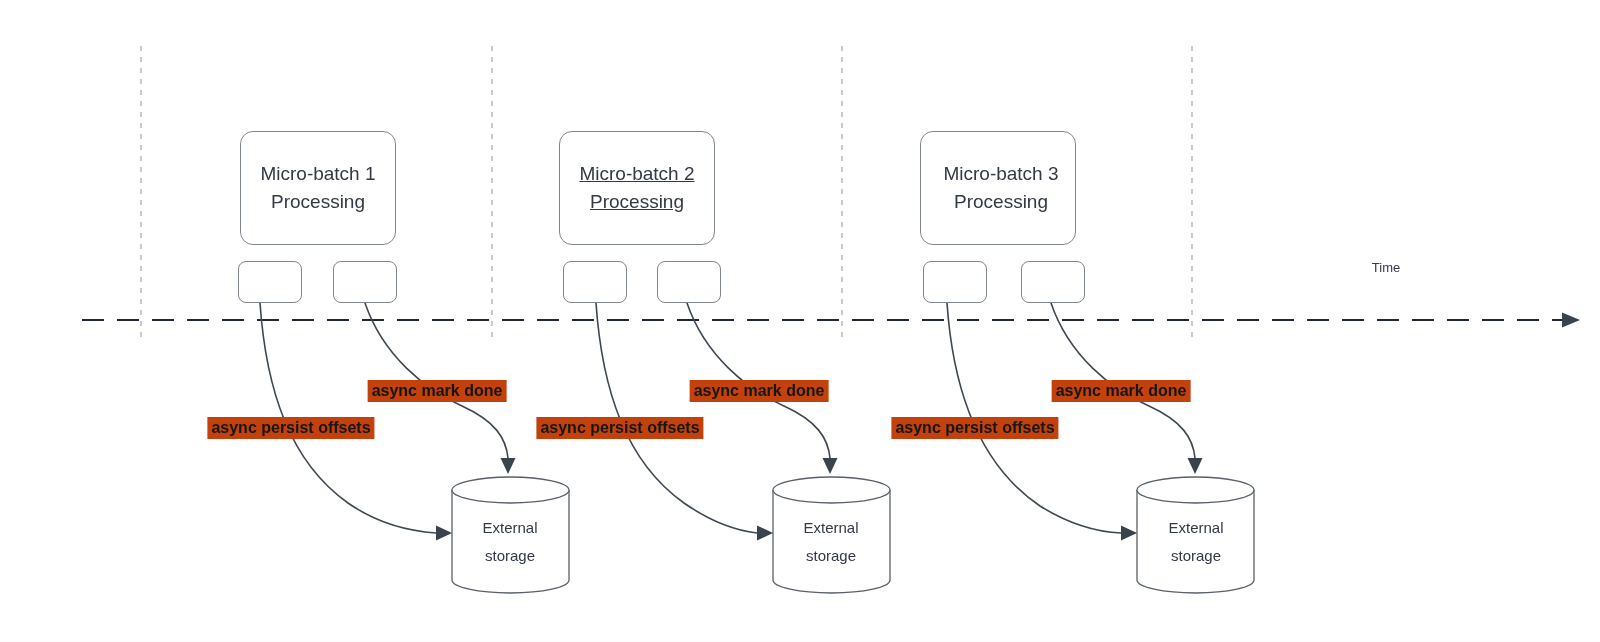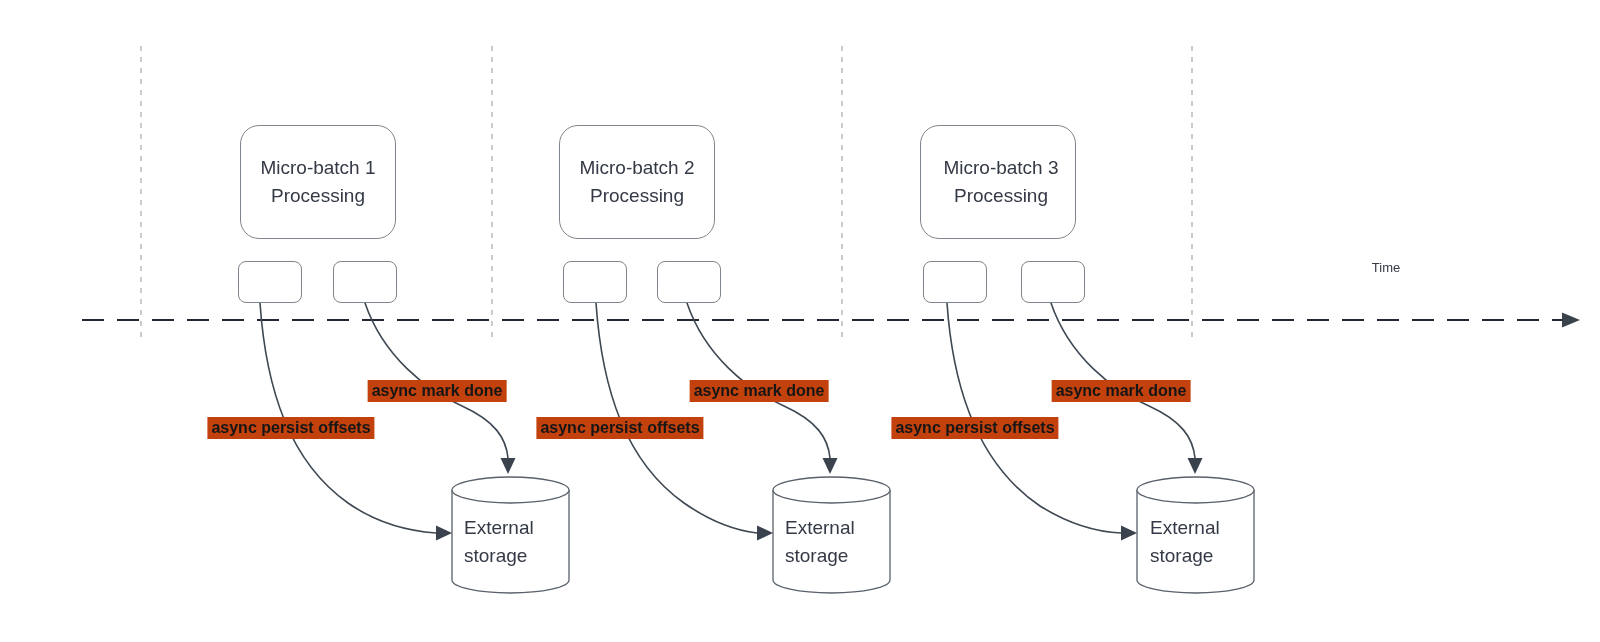--- a/index.html
+++ b/index.html
@@ -52,30 +52,31 @@
     stroke-linecap: round;
   }
   .head { fill: var(--arrowhead); stroke: none; }
   .cyl  { fill: #ffffff; stroke: var(--cylinder-border); stroke-width: 1.3; }
 
   
   .bigbox {
     position: absolute;
     width: 156px; height: 114px;
     border: 1px solid var(--box-border);
-    border-radius: 19px;
+    border-radius: 13px;
     background: #ffffff;
     display: flex;
     flex-direction: column;
     align-items: center;
     justify-content: center;
     text-align: center;
     font-size: 19px;
     line-height: 28px;
     color: var(--text);
+    margin-top: 6px;
   }
   .smallbox {
     position: absolute;
     width: 64px; height: 42px;
     border: 1px solid var(--box-border);
     border-radius: 8px;
     background: #ffffff;
   }
   .async-label {
     position: absolute;
@@ -89,21 +90,22 @@
     color: var(--label-text);
   }
   .storage-label {
     position: absolute;
     width: 92px;
     height: 84px;
     transform: translateX(-50%);
     display: flex;
     align-items: center;
     justify-content: center;
-    font-size: 19px;
+    text-align: center;
+    font-size: 15px;
     line-height: 28px;
     color: var(--text);
   }
   .time-label {
     position: absolute;
     transform: translateX(-50%);
     font-size: 13px;
     line-height: 24px;
     color: var(--text);
     white-space: nowrap;
@@ -159,21 +161,21 @@
     <div class="bigbox" style="left:240px; top:125px;">
       <span>Micro-batch 1</span>
       <span>Processing</span>
     </div>
     <div class="smallbox" style="left:238px; top:261px;"></div>
     <div class="smallbox" style="left:333px; top:261px;"></div>
     <div class="async-label" style="left:291px; top:417px;">async persist offsets</div>
     <div class="async-label" style="left:437px; top:380px;">async mark done</div>
     <div class="storage-label" style="left:510px; top:500px;">External storage</div>
 
-    <div class="bigbox" style="left:559px; top:125px;">
+    <div class="bigbox" style="left:559px; top:125px;text-decoration:underline;">
       <span>Micro-batch 2</span>
       <span>Processing</span>
     </div>
     <div class="smallbox" style="left:563px; top:261px;"></div>
     <div class="smallbox" style="left:657px; top:261px;"></div>
     <div class="async-label" style="left:620px; top:417px;">async persist offsets</div>
     <div class="async-label" style="left:759px; top:380px;">async mark done</div>
     <div class="storage-label" style="left:831px; top:500px;">External storage</div>
 
     <div class="bigbox" style="left:920px; top:125px;padding-left:6px;">

